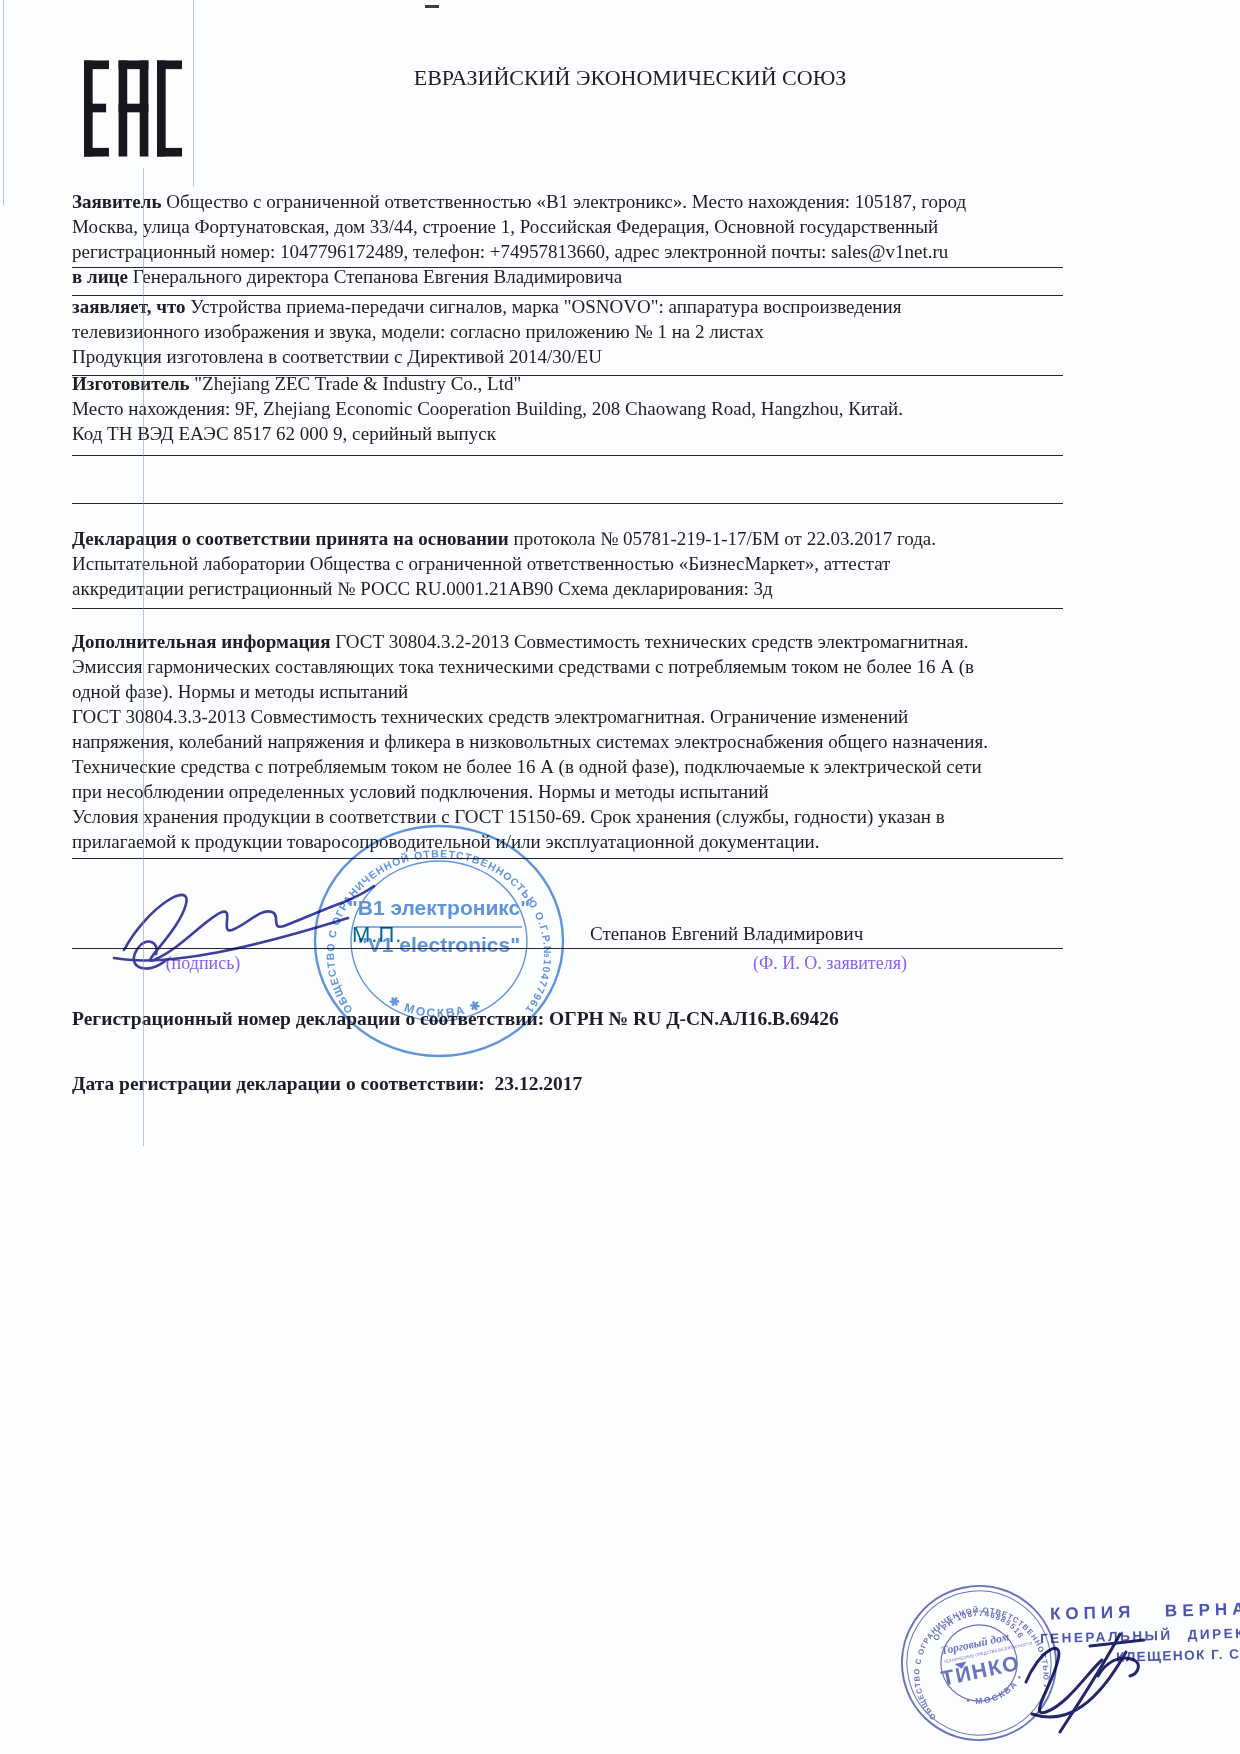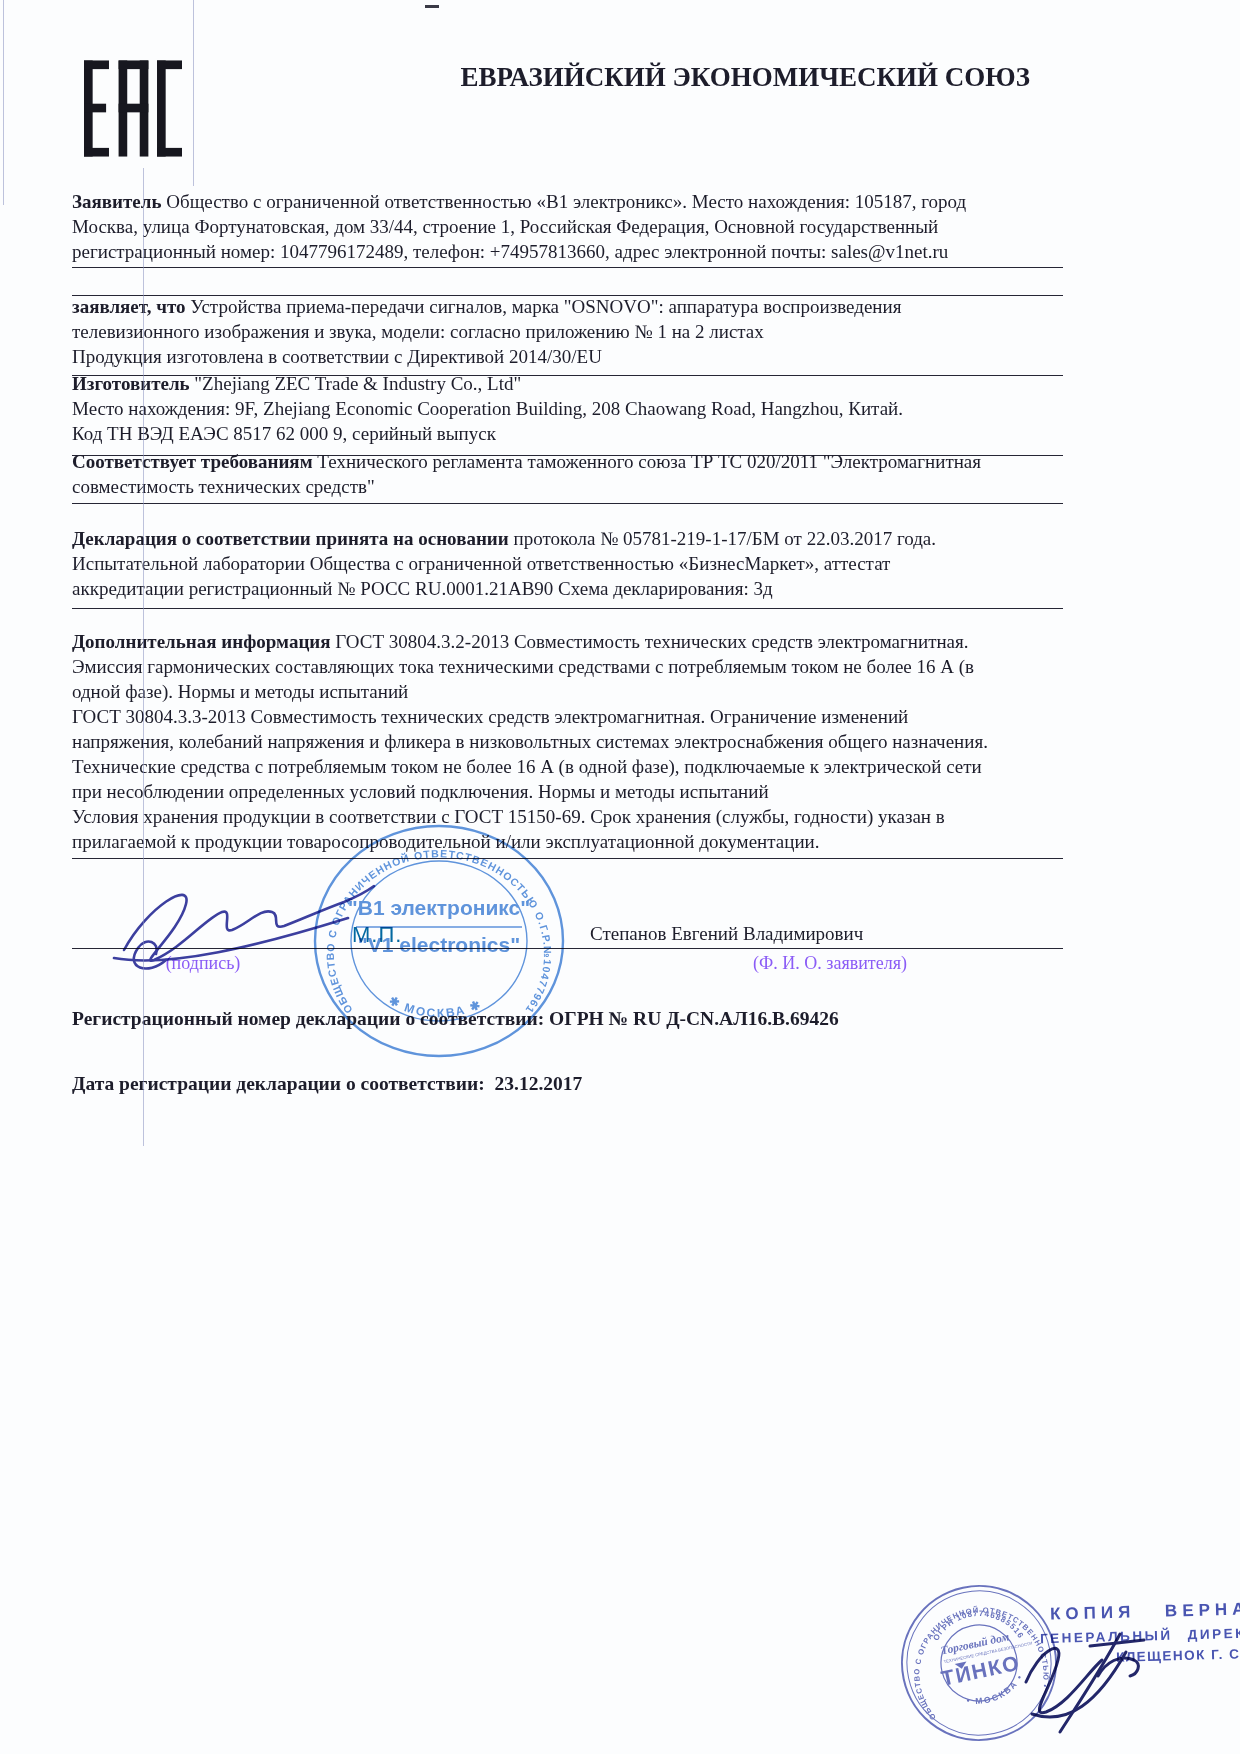--- a/index.html
+++ b/index.html
@@ -3,22 +3,22 @@
 <meta charset="utf-8">
 <style>
   html,body{margin:0;padding:0;background:#e8e8e8;}
   .page{position:relative;width:1240px;height:1754px;background:#fcfdfe;overflow:hidden;
         font-family:"Liberation Serif","DejaVu Serif",serif;color:#1d1d2b;}
   .abs{position:absolute;}
   .para{position:absolute;left:72px;width:1000px;font-size:19px;line-height:25px;margin:0;z-index:1;}
   .para .txt{white-space:pre-line;}
   .lbl{font-weight:bold;}
   .hr{position:absolute;left:72px;width:991px;height:0;border-top:1.8px solid #262635;z-index:1;}
-  .title{position:absolute;left:230px;top:60px;width:800px;text-align:right;
-         font-size:27px;font-weight:bold;line-height:35px;z-index:1;}
+  .title{position:absolute;left:230px;top:60px;width:800px;text-align:center;
+         font-size:22px;font-weight:normal;line-height:35px;z-index:1;}
   .boldline{position:absolute;font-size:19.5px;font-weight:bold;z-index:1;white-space:nowrap;}
   .caption{position:absolute;font-family:Liberation Serif, serif;
            font-size:18px;color:#8b5cf6;z-index:1;text-align:center;}
   .mp{position:absolute;left:352px;top:922px;font-family:"Liberation Sans",sans-serif;
       font-size:22px;color:#0369a1;letter-spacing:1px;z-index:1;}
   .stamp{position:absolute;mix-blend-mode:multiply;opacity:.88;z-index:2;}
   .sig{position:absolute;z-index:3;mix-blend-mode:multiply;}
   .fold{position:absolute;background:#8892c0;opacity:.55;width:1.4px;z-index:4;}
   .copyline{position:absolute;font-family:"Liberation Sans","DejaVu Sans",sans-serif;
             font-weight:bold;color:#4a55b2;z-index:2;transform:rotate(-1.5deg);white-space:nowrap;
@@ -53,34 +53,33 @@
 
   <div class="title">
     <div>ЕВРАЗИЙСКИЙ ЭКОНОМИЧЕСКИЙ СОЮЗ</div>
   </div>
 
   <p class="para" style="top:189px;"><b class="lbl">Заявитель</b> <span class="txt">Общество с ограниченной ответственностью «В1 электроникс». Место нахождения: 105187, город
 Москва, улица Фортунатовская, дом 33/44, строение 1, Российская Федерация, Основной государственный
 регистрационный номер: 1047796172489, телефон: +74957813660, адрес электронной почты: sales@v1net.ru</span></p>
   <div class="hr" style="top:267px;"></div>
 
+  <p class="para" style="top:264px;"><b class="lbl">в лице</b> <span class="txt">Генерального директора Степанова Евгения Владимировича</span></p>
   <div class="hr" style="top:295px;"></div>
 
   <p class="para" style="top:294px;"><b class="lbl">заявляет, что</b> <span class="txt">Устройства приема-передачи сигналов, марка "OSNOVO": аппаратура воспроизведения
 телевизионного изображения и звука, модели: согласно приложению № 1 на 2 листах
 Продукция изготовлена в соответствии с Директивой 2014/30/EU</span></p>
   <div class="hr" style="top:375px;"></div>
 
   <p class="para" style="top:371px;"><b class="lbl">Изготовитель</b> <span class="txt">"Zhejiang ZEC Trade &amp; Industry Co., Ltd"
 Место нахождения: 9F, Zhejiang Economic Cooperation Building, 208 Chaowang Road, Hangzhou, Китай.
 Код ТН ВЭД ЕАЭС 8517 62 000 9, серийный выпуск</span></p>
   <div class="hr" style="top:455px;"></div>
 
-  <p class="para" style="top:449px;"><b class="lbl">Соответствует требованиям</b> <span class="txt">Технического регламента таможенного союза ТР ТС 020/2011 "Электромагнитная
-совместимость технических средств"</span></p>
   <div class="hr" style="top:503px;"></div>
 
   <p class="para" style="top:526px;"><b class="lbl">Декларация о соответствии принята на основании</b> <span class="txt">протокола № 05781-219-1-17/БМ от 22.03.2017 года.
 Испытательной лаборатории Общества с ограниченной ответственностью «БизнесМаркет», аттестат
 аккредитации регистрационный № РОСС RU.0001.21АВ90 Схема декларирования: 3д</span></p>
   <div class="hr" style="top:608px;"></div>
 
   <p class="para" style="top:629px;"><b class="lbl">Дополнительная информация</b> <span class="txt">ГОСТ 30804.3.2-2013 Совместимость технических средств электромагнитная.
 Эмиссия гармонических составляющих тока техническими средствами с потребляемым током не более 16 А (в
 одной фазе). Нормы и методы испытаний

